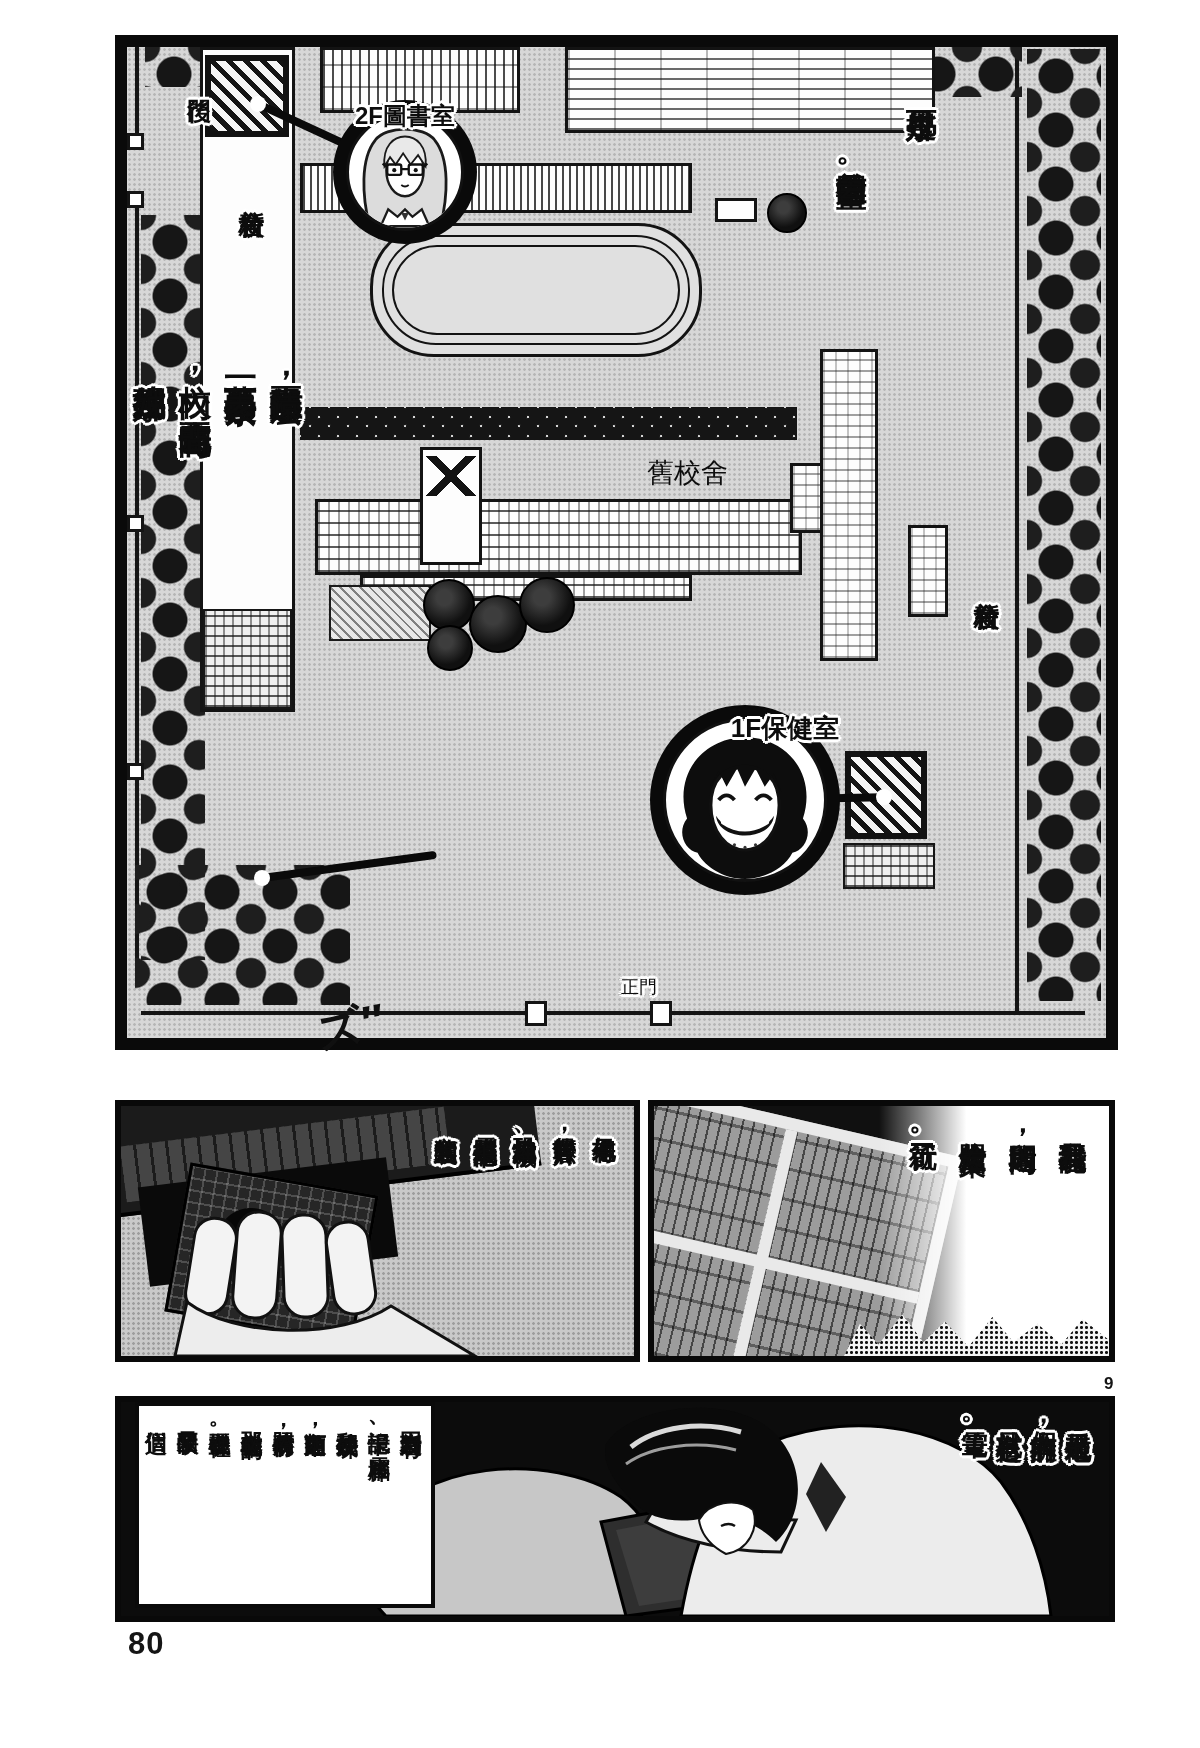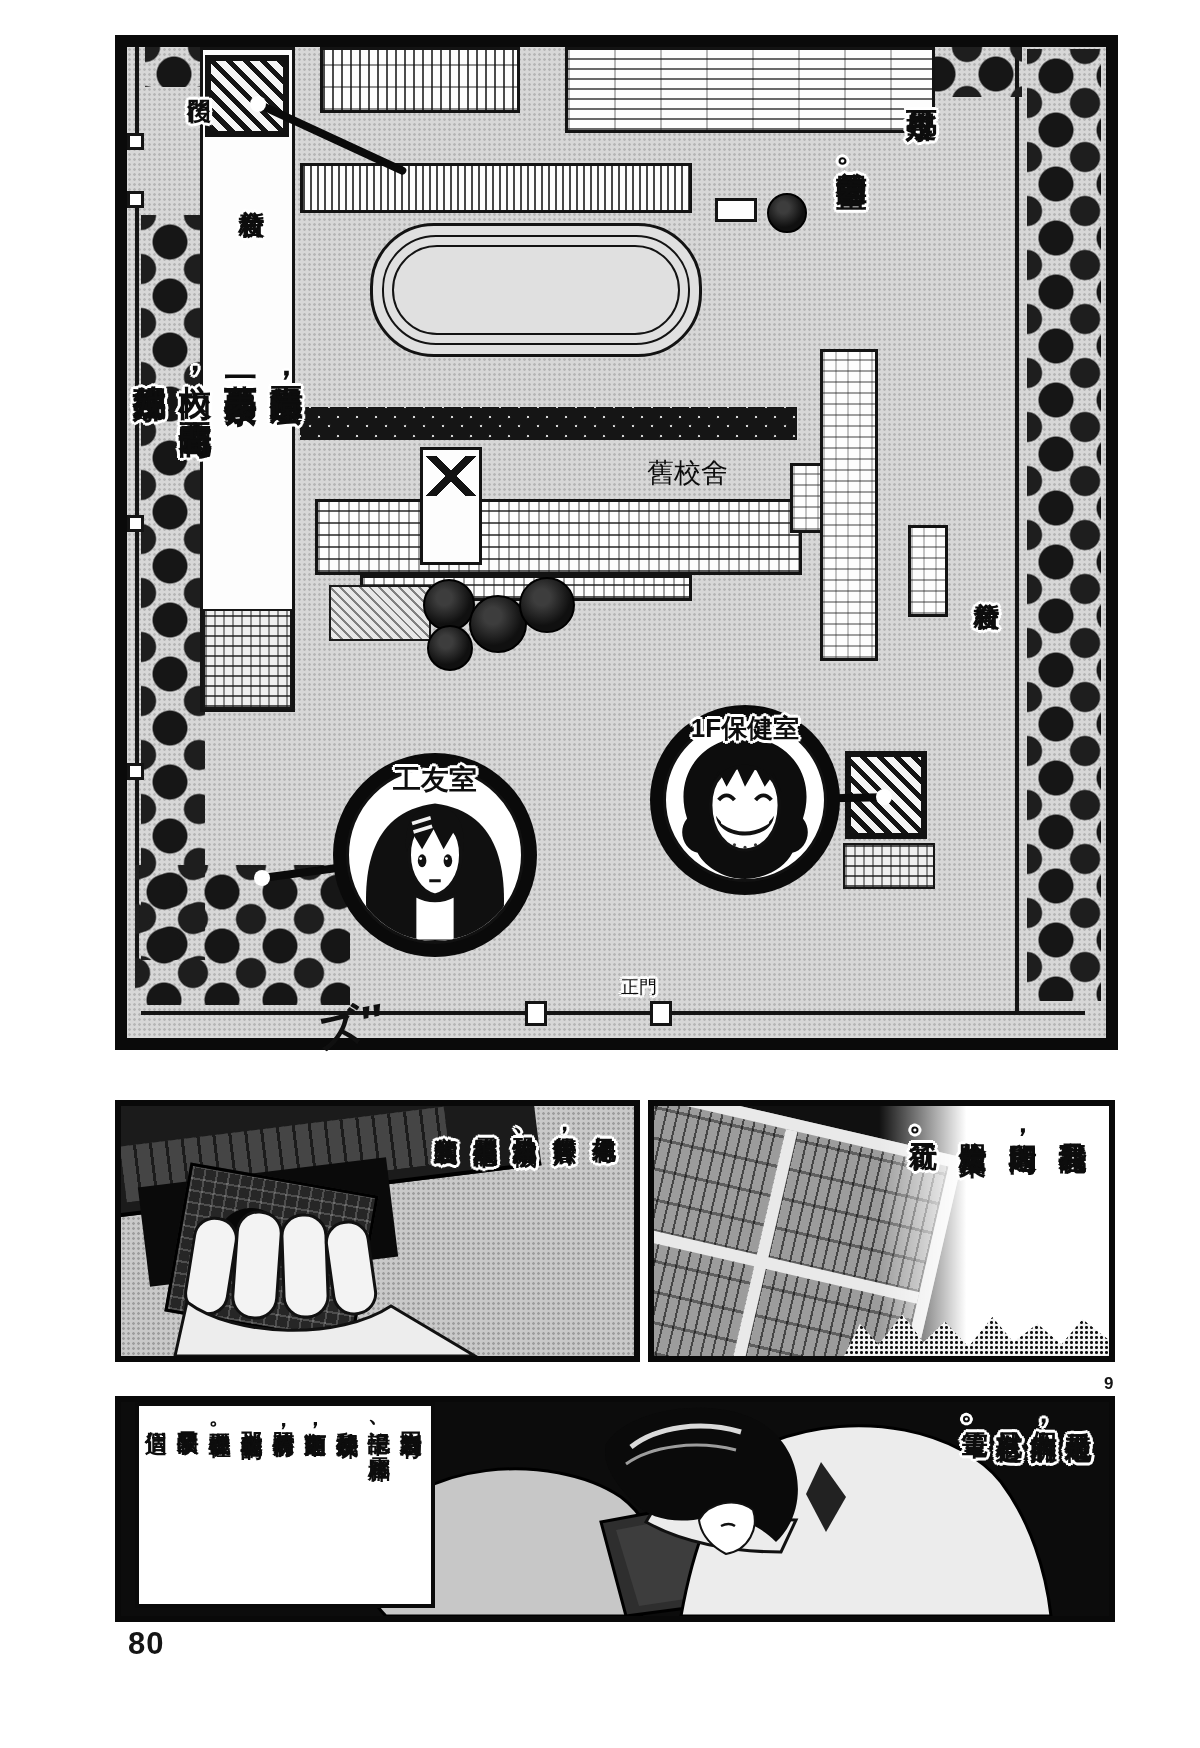--- a/index.html
+++ b/index.html
@@ -137,54 +137,55 @@
     <div class="vt ow" style="position:absolute;left:56px;top:32px;font-size:24px;z-index:2;">後門</div>
     <div class="hlabel ow" style="left:494px;top:928px;font-size:18px;z-index:3;">正門</div>
 
     <div class="cline" style="left:131px;top:53px;width:163px;transform:rotate(24.8deg);"></div>
     <div class="cline" style="left:135px;top:827px;width:176px;transform:rotate(-7.6deg);"></div>
     <div class="cline" style="left:618px;top:749px;width:140px;transform:rotate(-1.2deg);"></div>
     <div class="cdot" style="left:123px;top:49px;"></div>
     <div class="cdot" style="left:127px;top:823px;"></div>
     <div class="cdot" style="left:749px;top:742px;"></div>
 
-
-    <div class="pin" style="left:206px;top:706px;width:204px;height:204px;">
+    <div class="pin" style="left:206px;top:53px;width:144px;height:144px;">
       <div class="pin-inner">
         <svg viewBox="0 0 120 120">
-          <path d="M14,120 C8,76 12,30 60,24 C108,30 112,76 106,120 Z" fill="#101010"></path>
-          <path d="M42,60 C42,44 50,37 60,37 C70,37 78,44 78,60 C78,74 70,86 60,88 C50,86 42,74 42,60 Z" fill="#fff" stroke="#111" stroke-width="2.5"></path>
-          <path d="M40,58 C38,34 48,26 60,26 C72,26 82,34 80,58 L73,44 L66,56 L59,42 L51,56 L45,46 Z" fill="#101010"></path>
-          <path d="M44,38 L57,34 M45,44 L58,40" stroke="#f2f2f2" stroke-width="2.5"></path>
-          <ellipse cx="51" cy="64" rx="3" ry="4.5" fill="#111"></ellipse>
-            <ellipse cx="69" cy="64" rx="3" ry="4.5" fill="#111"></ellipse>
-          <circle cx="50" cy="62.5" r="1" fill="#fff"></circle>
-            <circle cx="68" cy="62.5" r="1" fill="#fff"></circle>
-          <path d="M56,78 L64,78" stroke="#111" stroke-width="2"></path>
-          <path d="M46,88 Q60,96 74,88 L74,120 L46,120 Z" fill="#fff" stroke="#111" stroke-width="2"></path>
+          <path d="M22,118 C14,86 12,46 28,26 C40,10 80,10 92,26 C108,46 106,86 98,118 Z" fill="#dcdcdc" stroke="#1a1a1a" stroke-width="3"></path>
+          <path d="M40,58 C40,42 49,34 60,34 C71,34 80,42 80,58 C80,74 71,86 60,86 C49,86 40,74 40,58 Z" fill="#fff" stroke="#1a1a1a" stroke-width="2.5"></path>
+          <path d="M38,54 C36,32 48,22 60,22 C72,22 84,32 82,54 L74,42 L66,52 L58,40 L50,52 L44,44 Z" fill="#e9e9e9" stroke="#1a1a1a" stroke-width="2"></path>
+          <rect x="41" y="52" width="15" height="11" rx="2" fill="none" stroke="#111" stroke-width="2.5"></rect>
+          <rect x="64" y="52" width="15" height="11" rx="2" fill="none" stroke="#111" stroke-width="2.5"></rect>
+          <path d="M56,57 L64,57 M41,55 L36,51 M79,55 L84,51" stroke="#111" stroke-width="2.5" fill="none"></path>
+          <circle cx="48.5" cy="58" r="2.2" fill="#111"></circle>
+            <circle cx="71.5" cy="58" r="2.2" fill="#111"></circle>
+          <path d="M56,74 Q60,77 64,74" fill="none" stroke="#111" stroke-width="2"></path>
+          <path d="M34,118 L42,100 L52,108 L60,100 L68,108 L78,100 L86,118 Z" fill="#fff" stroke="#1a1a1a" stroke-width="2.5"></path>
+          <path d="M56,104 L60,112 L64,104 Z" fill="#333"></path>
         </svg>
       </div>
-      <div class="pin-label ow" style="top:8px;font-size:28px;">工友室</div>
-    </div>
+      <div class="pin-label ow" style="top:0px;font-size:24px;">2F圖書室</div>
+    </div>
+
 
     <div class="pin" style="left:523px;top:658px;width:190px;height:190px;">
       <div class="pin-inner">
         <svg viewBox="0 0 120 120">
           <path d="M16,74 C6,44 24,14 60,12 C96,14 114,44 104,74 C112,84 106,98 96,100 C90,112 74,120 60,120 C46,120 30,112 24,100 C14,98 8,84 16,74 Z" fill="#0d0d0d"></path>
           <path d="M34,64 C34,44 45,35 60,35 C75,35 86,44 86,64 C86,84 74,98 60,98 C46,98 34,84 34,64 Z" fill="#fff" stroke="#111" stroke-width="2.5"></path>
           <path d="M32,52 L40,38 L46,50 L54,36 L60,50 L68,36 L75,50 L82,40 L88,54 C80,40 74,34 60,33 C46,34 38,40 32,52 Z" fill="#0d0d0d"></path>
           <path d="M40,60 Q46,53 52,60 M68,60 Q74,53 80,60" fill="none" stroke="#111" stroke-width="3"></path>
           <path d="M38,72 C46,86 74,86 82,72 C80,92 40,92 38,72 Z" fill="#111"></path>
           <path d="M41,74 C52,82 68,82 79,74 L78,78 C66,86 54,86 42,78 Z" fill="#fff"></path>
           <circle cx="52" cy="94" r="1.2" fill="#333"></circle>
             <circle cx="60" cy="96" r="1.2" fill="#333"></circle>
             <circle cx="68" cy="94" r="1.2" fill="#333"></circle>
         </svg>
       </div>
-      <div class="pin-label ow" style="top:6px;font-size:26px;">1F保健室</div>
+      <div class="pin-label ow" style="top:6px;font-size:26px;margin-left:40px;">1F保健室</div>
     </div>
 
     <div class="vt ow" style="position:absolute;left:773px;top:38px;font-size:31px;z-index:7;">可是學姊</div>
     <div class="vt ow" style="position:absolute;left:703px;top:100px;font-size:31px;z-index:7;">前往的是圖書室。</div>
     <div class="vt ow" style="position:absolute;left:0px;top:312px;height:470px;font-size:33px;line-height:1.38;z-index:7;">兩人離得那麼遠，
 萬一面具男去搜索
 校內，也需要花時間
 才找得到學姊…</div>
   </div>
 

